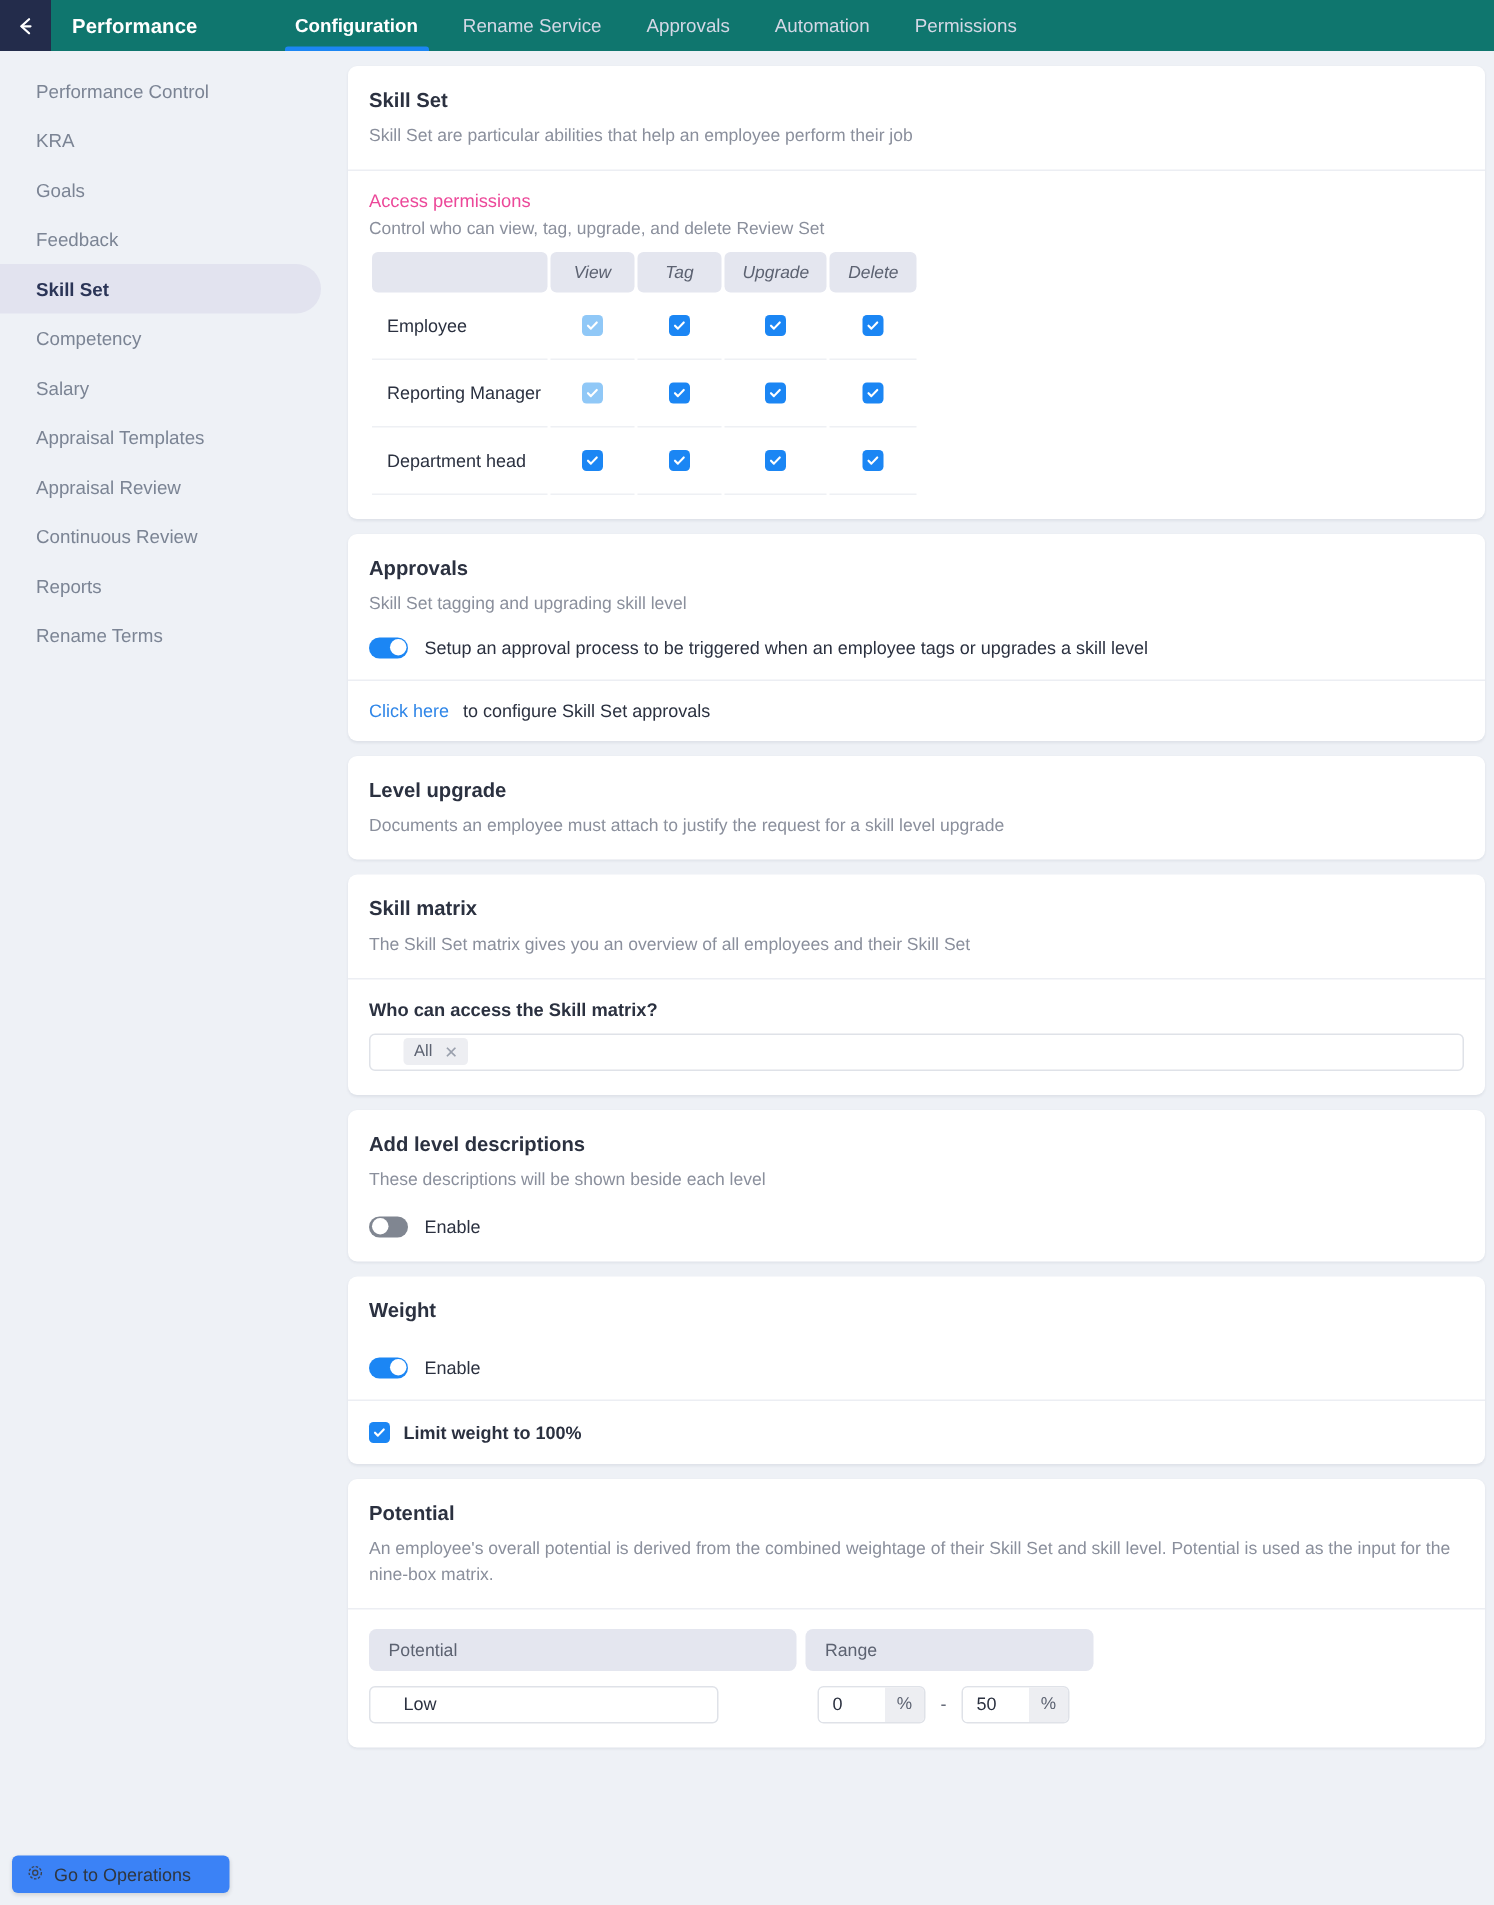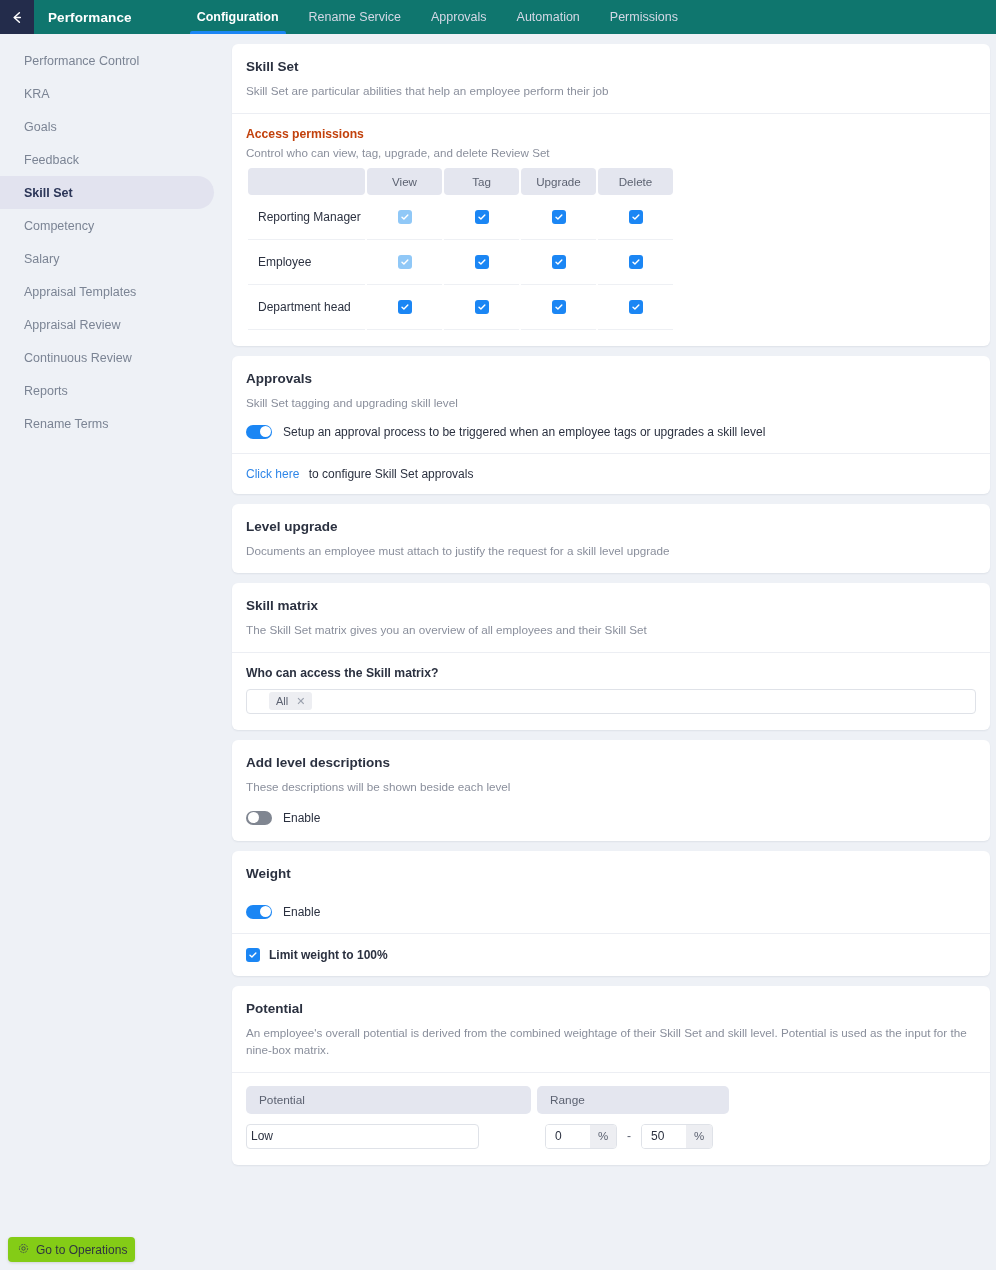--- a/index.html
+++ b/index.html
@@ -50,51 +50,51 @@
     height: 33px; display: flex; align-items: center;
     padding-left: 24px; margin: 0 11px 0 0;
     font-size: 12.5px; color: #7b8494; cursor: pointer;
     border-radius: 0 18px 18px 0;
   }
   .side-item.active {
     background: #e2e3ef; color: #2b3557; font-weight: bold;
   }
   .ops-btn {
     position: absolute; left: 8px; bottom: 8px;
-    background: #84cc16; border-radius: 4px;
+    background: #3b82f6; border-radius: 4px;
     box-shadow: 0 1px 3px rgba(0,0,0,.13);
     height: 25px; display: flex; align-items: center; gap: 6px;
-    padding: 0 8px 0 9px; font-size: 12px; color: #2f3640; cursor: pointer;
+    padding: 0 26px 0 9px; font-size: 12px; color: #2f3640; cursor: pointer;
   }
 
   
   .main {
     flex: 1; padding: 10px 6px 0 7px; overflow: hidden;
   }
   .card {
     background: #ffffff; border-radius: 6px;
     box-shadow: 0 1px 2px rgba(20,30,60,.07);
     margin-bottom: 10px;
   }
   .card-head { padding: 15px 14px 13px 14px; }
   .card-title { font-size: 13.5px; color: #2b3140; font-weight: bold; margin-bottom: 9px; }
   .card-sub { font-size: 11.7px; color: #8a8f9c; line-height: 1.45; }
   .divider { height: 1px; background: #eceef3; }
   .card-body { padding: 13px 14px 16px 14px; }
 
   
-  .sec-label { font-size: 12.2px; color: #c2410c; font-weight: bold; margin-bottom: 5px; }
+  .sec-label { font-size: 12.2px; color: #ec4899; font-weight: normal; margin-bottom: 5px; }
   .sec-desc { font-size: 11.6px; color: #8a8f9c; margin-bottom: 9px; }
   .perm-table { border-collapse: separate; border-spacing: 2px 0; }
   .perm-head th {
     background: #e4e6ef; color: #5c6271; font-size: 11.6px; font-weight: normal;
     height: 27px; border-radius: 4px; padding: 0 12px; text-align: center;
   }
   .perm-head th.blank { width: 117px; }
-  .perm-head th.col { width: 75px; }
+  .perm-head th.col { width: 56px; font-style: italic; }
   .perm-table td {
     height: 45px; border-bottom: 1px solid #eef0f4;
     font-size: 12px; color: #2b3140; text-align: center;
   }
   .perm-table td.rowlabel { text-align: left; padding-left: 10px; }
 
   .cb {
     width: 14px; height: 14px; border-radius: 3px; background: #1b86f4;
     display: inline-flex; align-items: center; justify-content: center;
     cursor: pointer; vertical-align: middle;
@@ -142,21 +142,21 @@
   .pot-head .hcell {
     background: #e4e6ef; color: #5c6271; font-size: 11.8px;
     height: 28px; border-radius: 5px; display: flex; align-items: center;
     padding: 0 13px;
   }
   .pot-head .hcell.c1 { width: 285px; }
   .pot-head .hcell.c2 { width: 192px; }
   .pot-row { display: flex; align-items: center; gap: 6px; }
   .txt-input {
     width: 233px; height: 25px; border: 1px solid #dfe2e8; border-radius: 4px;
-    background: #fff; font-size: 12px; color: #2b3140; padding: 0 4px;
+    background: #fff; font-size: 12px; color: #2b3140; padding: 0 22px;
     font-family: "Liberation Sans", sans-serif;
   }
   .num-group {
     display: flex; border: 1px solid #dfe2e8; border-radius: 4px; overflow: hidden;
     height: 25px; background: #fff;
   }
   .num-group input {
     width: 44px; border: none; outline: none; font-size: 12px; color: #2b3140;
     padding: 0 9px; font-family: "Liberation Sans", sans-serif; background: #fff;
   }
@@ -233,21 +233,21 @@
             <tr>
               <th class="blank"></th>
               <th class="col">View</th>
               <th class="col">Tag</th>
               <th class="col">Upgrade</th>
               <th class="col">Delete</th>
             </tr>
           </thead>
           <tbody>
             <tr>
-              <td class="rowlabel">Reporting Manager</td>
+              <td class="rowlabel">Employee</td>
               <td>
                 <span class="cb disabled">
                     <svg width="10" height="10" viewBox="0 0 12 12">
                       <path d="M2.4 6.2 L4.7 8.5 L9.4 3.6" fill="none" stroke="#fff" stroke-width="1.7" stroke-linecap="round" stroke-linejoin="round"></path>
                     </svg>
                   </span>
               </td>
               <td>
                 <span class="cb">
                     <svg width="10" height="10" viewBox="0 0 12 12">
@@ -264,21 +264,21 @@
               </td>
               <td>
                 <span class="cb">
                     <svg width="10" height="10" viewBox="0 0 12 12">
                       <path d="M2.4 6.2 L4.7 8.5 L9.4 3.6" fill="none" stroke="#fff" stroke-width="1.7" stroke-linecap="round" stroke-linejoin="round"></path>
                     </svg>
                   </span>
               </td>
             </tr>
             <tr>
-              <td class="rowlabel">Employee</td>
+              <td class="rowlabel">Reporting Manager</td>
               <td>
                 <span class="cb disabled">
                     <svg width="10" height="10" viewBox="0 0 12 12">
                       <path d="M2.4 6.2 L4.7 8.5 L9.4 3.6" fill="none" stroke="#fff" stroke-width="1.7" stroke-linecap="round" stroke-linejoin="round"></path>
                     </svg>
                   </span>
               </td>
               <td>
                 <span class="cb">
                     <svg width="10" height="10" viewBox="0 0 12 12">

